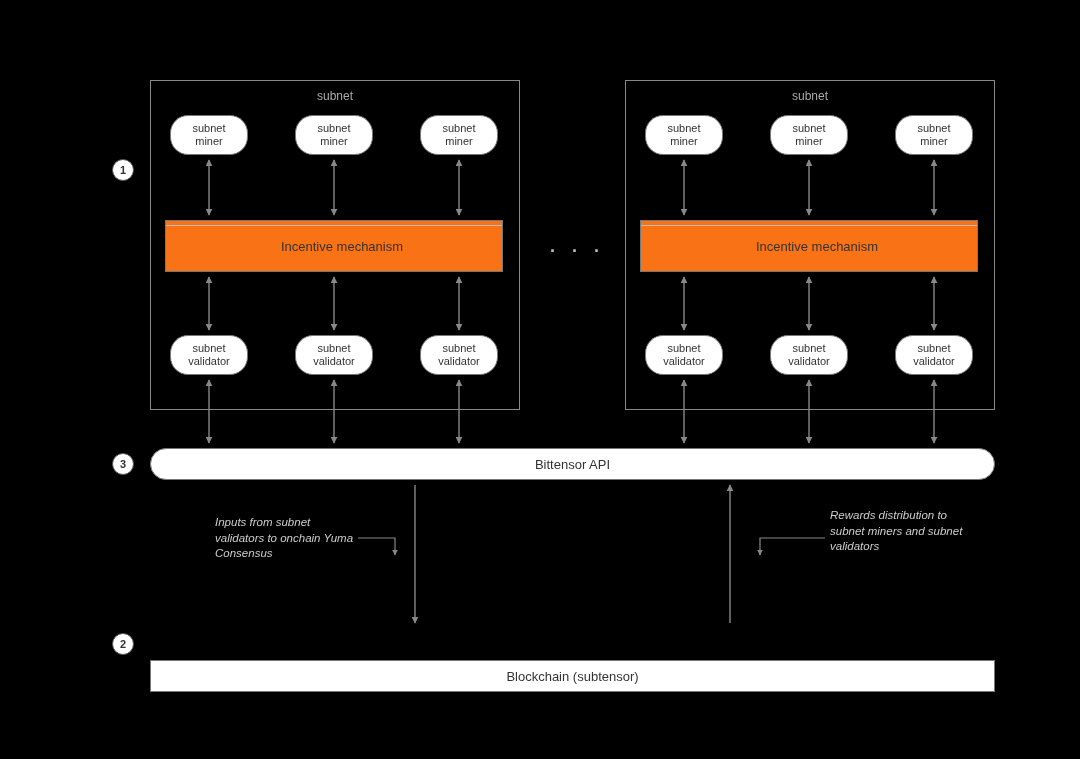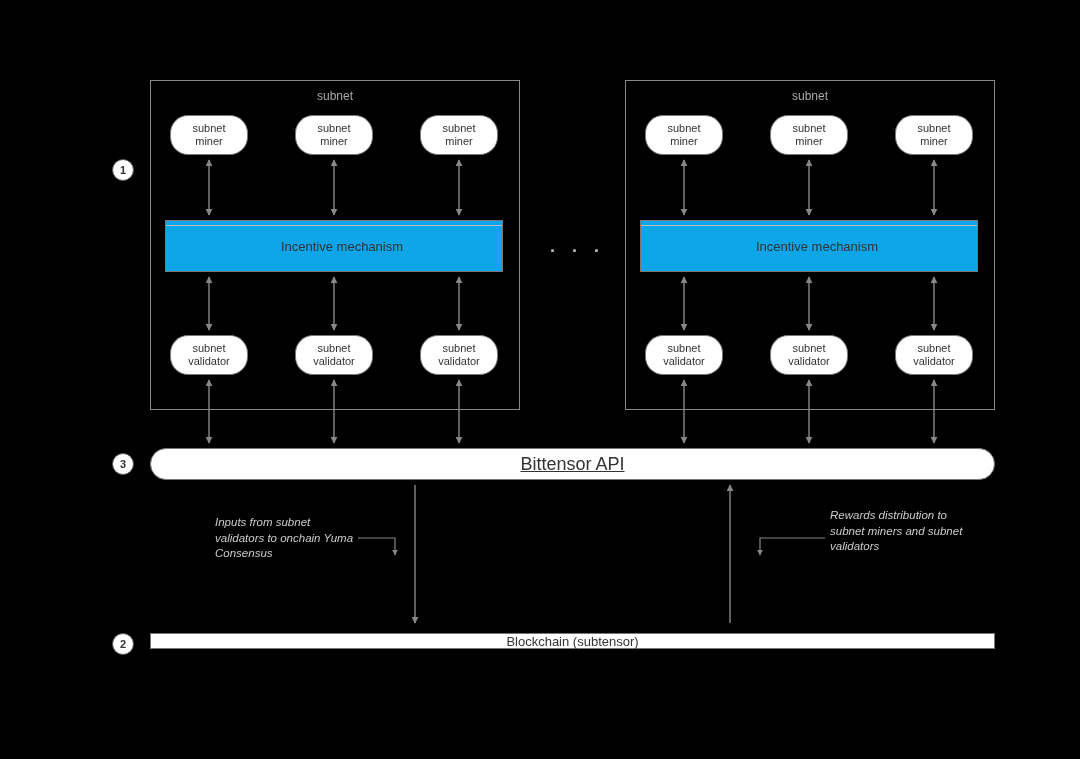--- a/index.html
+++ b/index.html
@@ -15,32 +15,32 @@
   }
   .subnet-title {
     position: absolute; color: #aaa; font-size: 12px; width: 100%; text-align: center;
   }
   .node {
     position: absolute; background: #fff; border: 1px solid #777; border-radius: 18px;
     display: flex; align-items: center; justify-content: center; text-align: center;
     font-size: 11px; line-height: 1.2; padding: 2px 4px;
   }
   .incentive {
-    position: absolute; background: #0ea5e9; border: 1px solid #777;
+    position: absolute; background: #f97316; border: 1px solid #777;
     display: flex; align-items: center; justify-content: center;
     font-size: 13px;
     padding-left: 16px;
   }
   .incentive::before {
     content: ""; position: absolute; left: 0; right: 0; top: 4px; height: 0;
     border-top: 1px solid #bbb;
   }
   .api-bar {
     position: absolute; background: #fff; border: 1px solid #777; border-radius: 16px;
-    display: flex; align-items: center; justify-content: center; font-size: 18px; text-decoration: underline;
+    display: flex; align-items: center; justify-content: center; font-size: 13px;
   }
   .chain-bar {
     position: absolute; background: #fff; border: 1px solid #777;
     display: flex; align-items: center; justify-content: center; font-size: 13px;
   }
   .ellipsis {
     position: absolute; color: #bbb; font-size: 18px; letter-spacing: 6px; font-weight: bold;
   }
   .flow-label {
     position: absolute; color: #ccc; font-style: italic; font-size: 11.5px; line-height: 1.35; width: 140px;
@@ -75,21 +75,21 @@
   <div class="node" style="left:645px; top:115px; width:78px; height:40px;">subnet<br>miner</div>
   <div class="node" style="left:770px; top:115px; width:78px; height:40px;">subnet<br>miner</div>
   <div class="node" style="left:895px; top:115px; width:78px; height:40px;">subnet<br>miner</div>
   <div class="incentive" style="left:640px; top:220px; width:338px; height:52px;">Incentive mechanism</div>
   <div class="node" style="left:645px; top:335px; width:78px; height:40px;">subnet<br>validator</div>
   <div class="node" style="left:770px; top:335px; width:78px; height:40px;">subnet<br>validator</div>
   <div class="node" style="left:895px; top:335px; width:78px; height:40px;">subnet<br>validator</div>
 
   <div class="api-bar" style="left:150px; top:448px; width:845px; height:32px;">Bittensor API</div>
 
-  <div class="chain-bar" style="left:150px; top:633px; width:845px; height:16px;">Blockchain (subtensor)</div>
+  <div class="chain-bar" style="left:150px; top:660px; width:845px; height:32px;">Blockchain (subtensor)</div>
 
   <div class="flow-label" style="left:830px; top:508px;">Rewards distribution to subnet miners and subnet validators</div>
   <div class="flow-label" style="left:215px; top:515px;">Inputs from subnet validators to onchain Yuma Consensus</div>
 
   <svg class="overlay" viewBox="0 0 1080 759">
     <defs>
       <marker id="arr" viewBox="0 0 10 10" refX="9" refY="5" markerWidth="5" markerHeight="5" orient="auto-start-reverse">
         <path d="M 0 0 L 10 5 L 0 10 z" fill="#888"></path>
       </marker>
     </defs>

